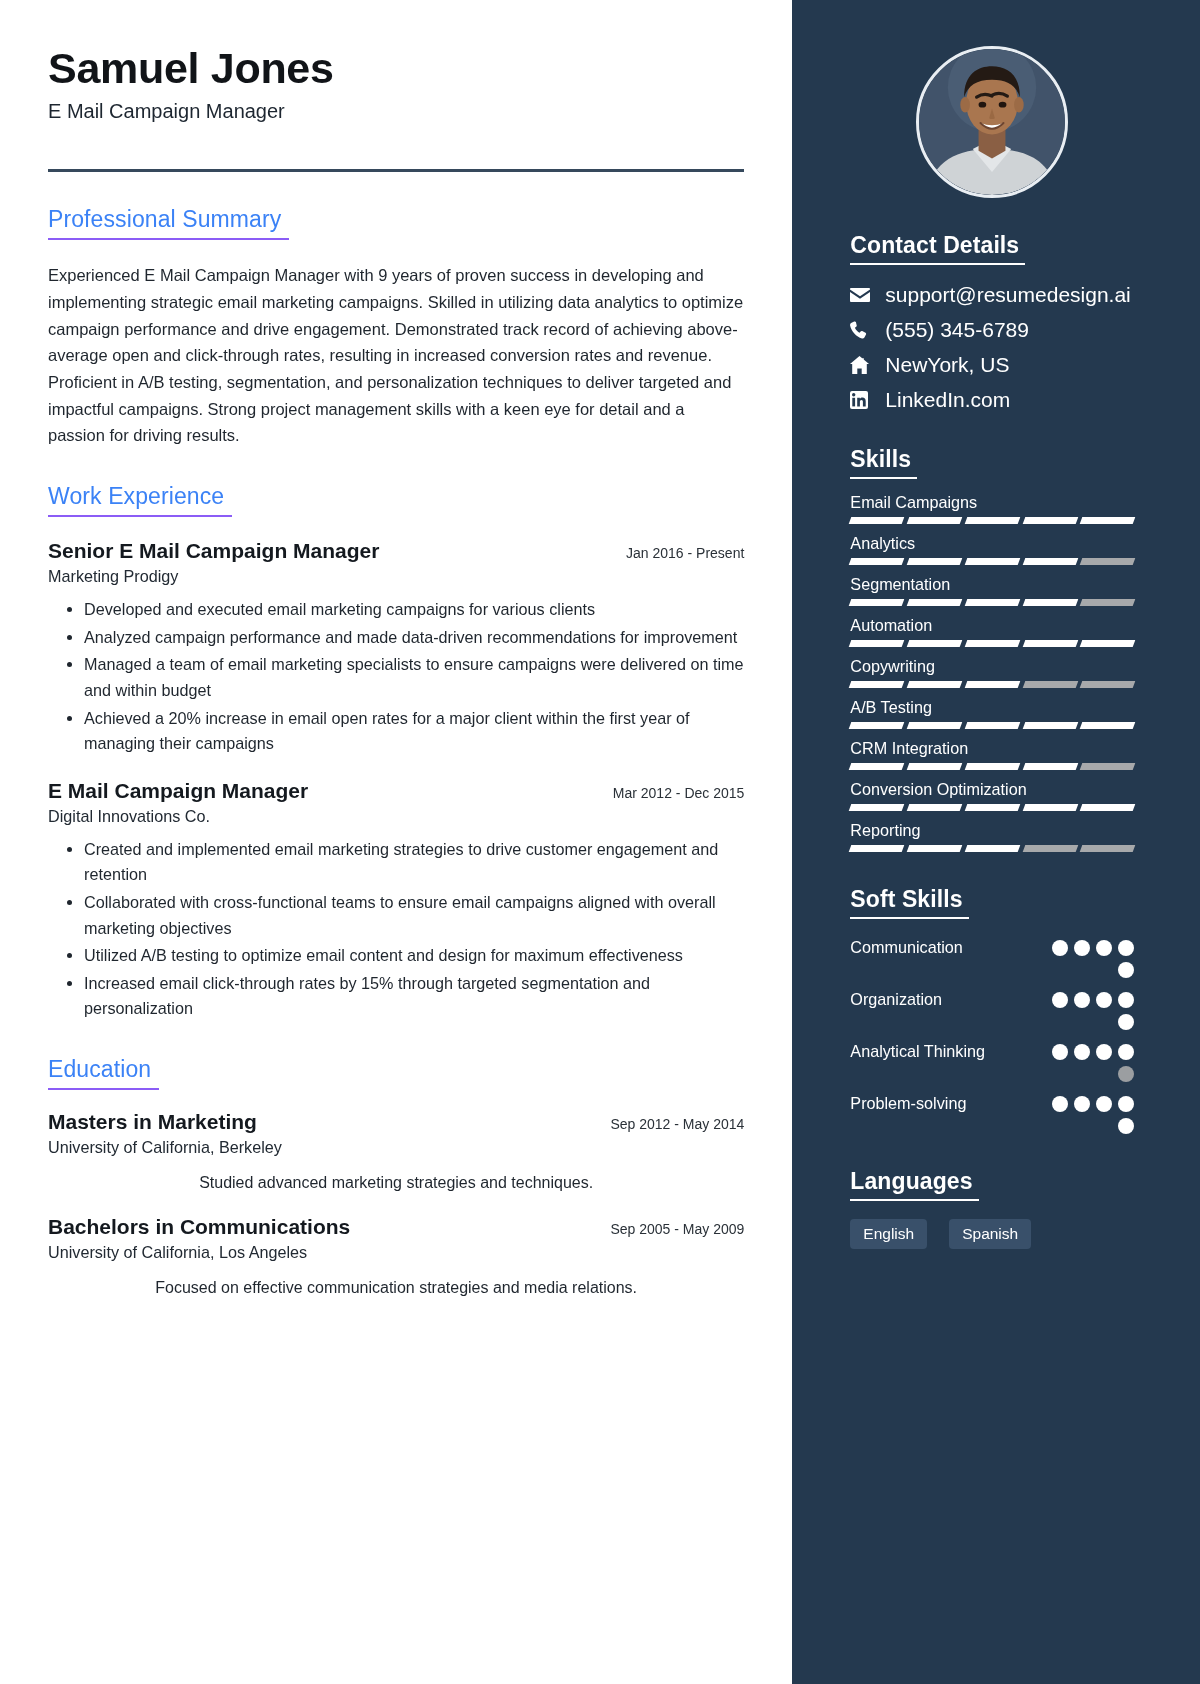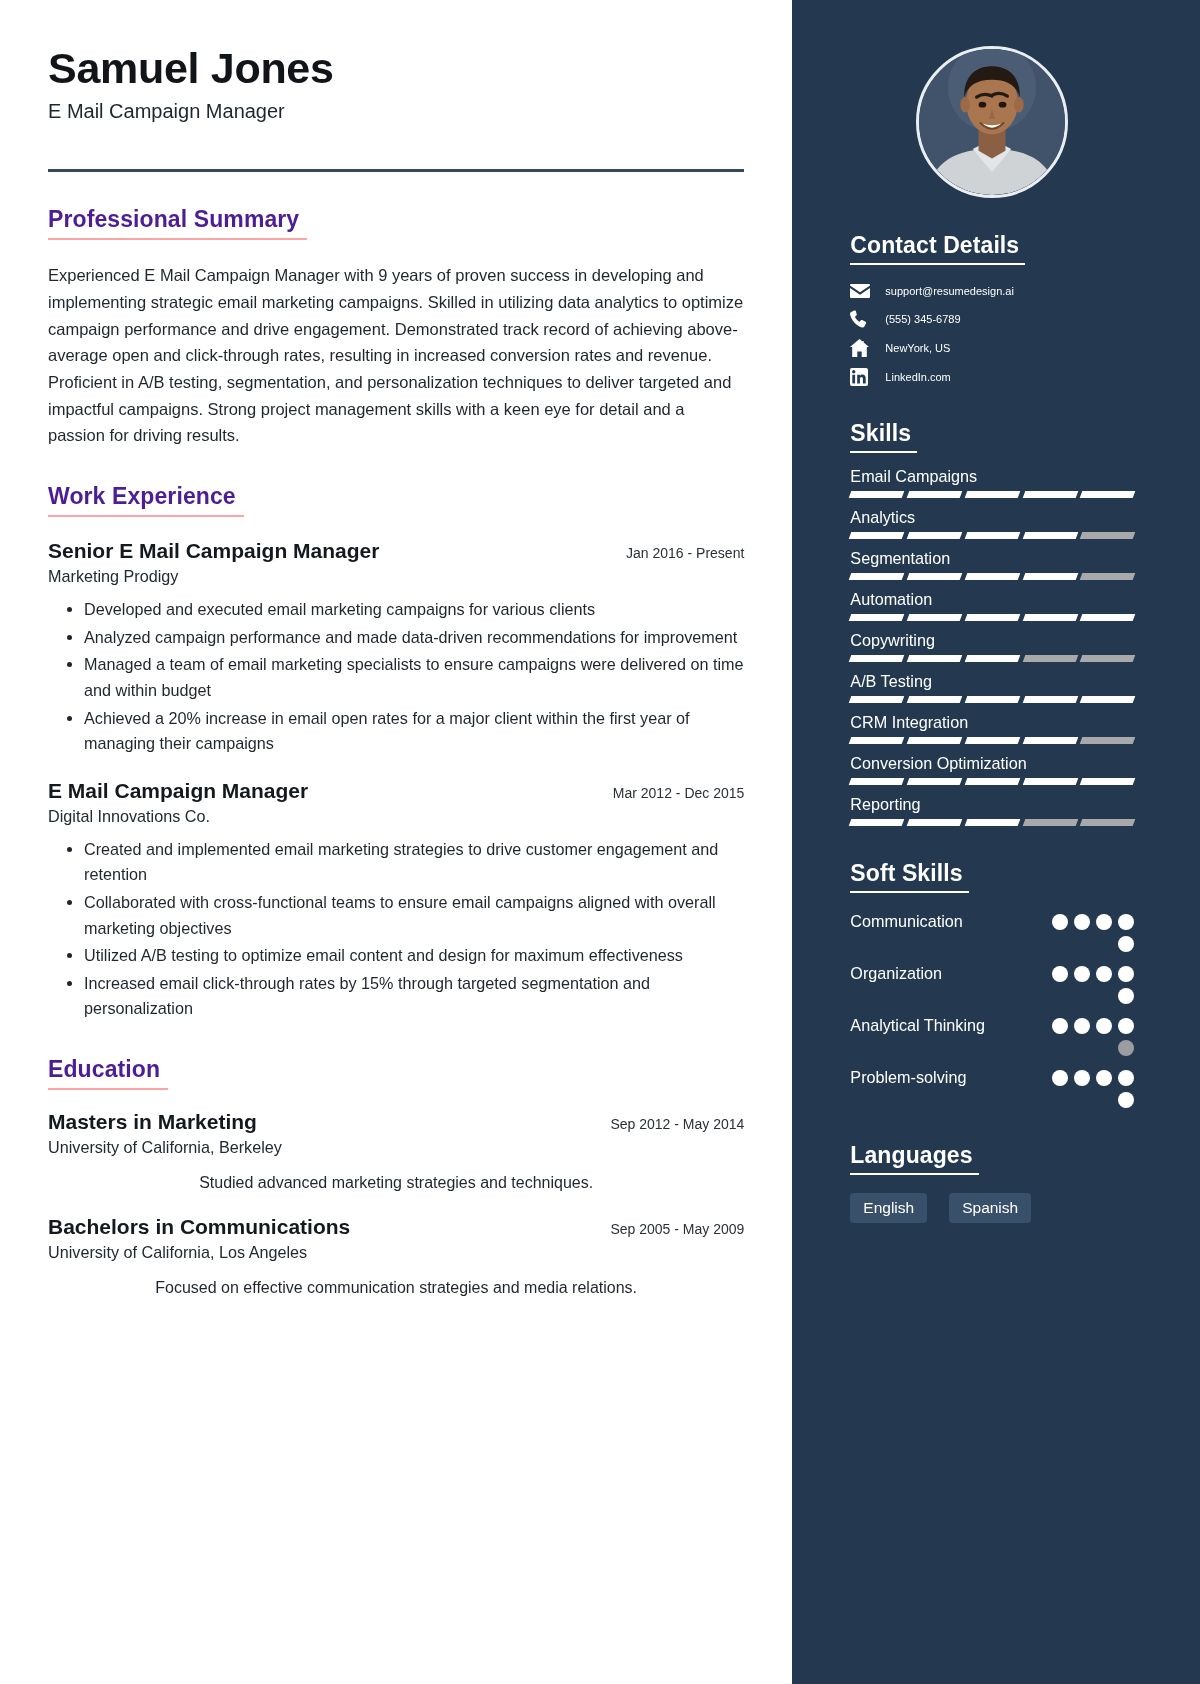--- a/index.html
+++ b/index.html
@@ -41,23 +41,23 @@
     height: 3px;
     background: #36495c;
     margin-top: 46px;
     margin-bottom: 0;
   }
 
   .section { margin-top: 34px; }
   .section-title {
     display: inline-block;
     font-size: 23px;
-    font-weight: bold;
-    color: #4c1d95;
-    border-bottom: 2px solid #fca5a5;
+    font-weight: normal;
+    color: #3b82f6;
+    border-bottom: 2px solid #8b5cf6;
     padding-bottom: 5px;
     padding-right: 8px;
     letter-spacing: 0.1px;
   }
   .summary-text {
     margin-top: 22px;
     font-size: 16.5px;
     line-height: 1.62;
     color: #1f262e;
   }
@@ -140,21 +140,21 @@
     padding-bottom: 4px;
     padding-right: 6px;
     letter-spacing: 0.1px;
   }
 
   .contact-list { margin-top: 18px; }
   .contact-row {
     display: flex;
     align-items: center;
     margin-bottom: 11px;
-    font-size: 11px;
+    font-size: 21px;
     color: #ffffff;
   }
   .contact-icon {
     width: 24px;
     min-width: 24px;
     margin-right: 11px;
     display: flex;
     align-items: center;
     justify-content: flex-start;
   }

